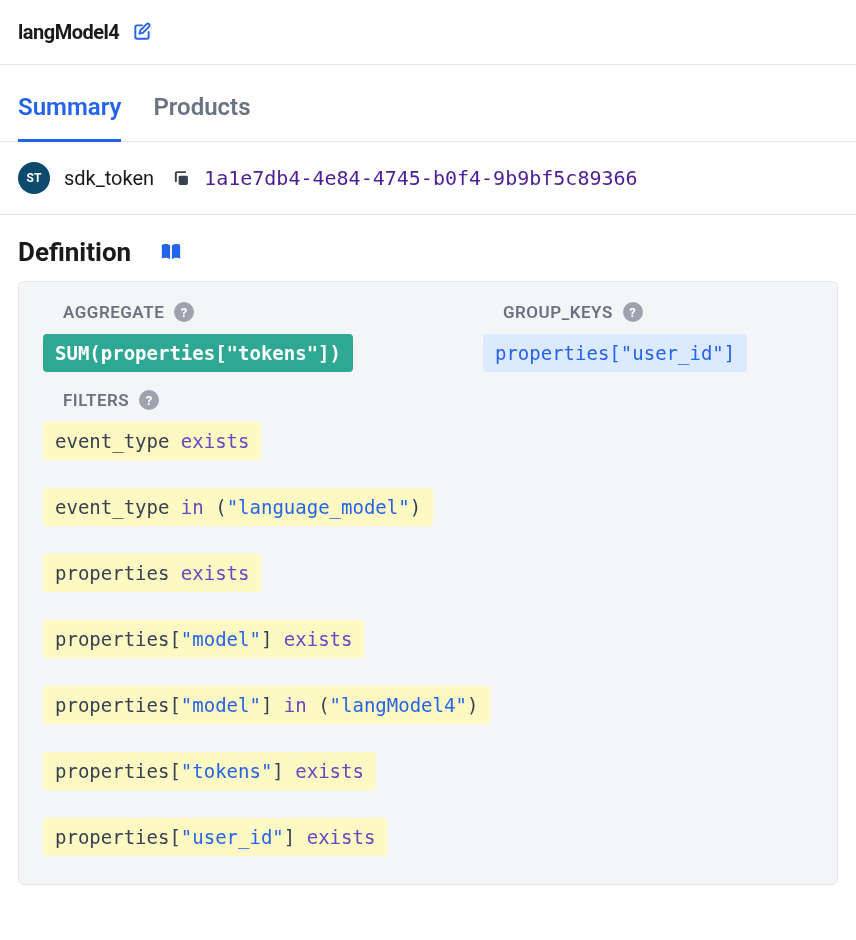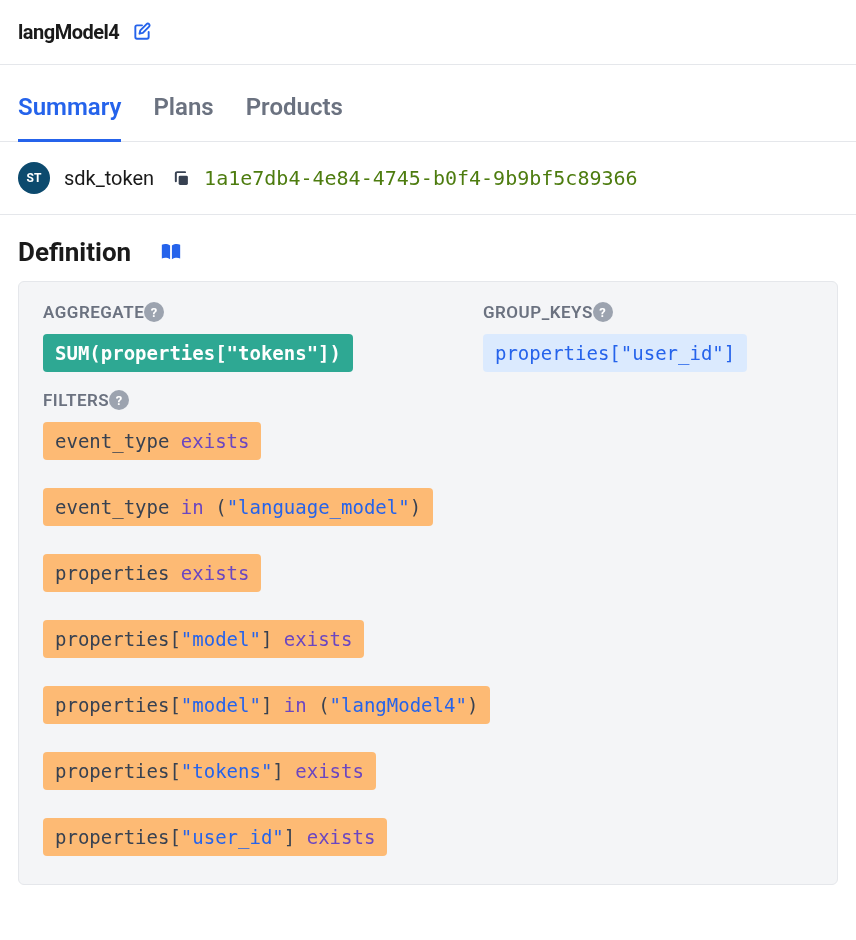--- a/index.html
+++ b/index.html
@@ -78,21 +78,21 @@
       height: 18px;
       color: #374151;
       cursor: pointer;
       display: flex;
       align-items: center;
       justify-content: center;
       margin-left: 4px;
     }
     .token-value {
       font-size: 20px;
-      color: #4d7c0f;
+      color: #4c1d95;
       font-family: ui-monospace, Menlo, Monaco, Consolas, monospace;
     }
     .section-header {
       display: flex;
       align-items: center;
       gap: 28px;
       padding: 22px 18px 14px 18px;
     }
     .section-title {
       font-size: 26px;
@@ -116,25 +116,27 @@
     }
     .def-row {
       display: flex;
       gap: 130px;
       margin-bottom: 6px;
     }
     .def-col { flex: 0 0 auto; }
     .def-label {
       display: flex;
       align-items: center;
+      gap: 10px;
       font-size: 17px;
       font-weight: 600;
       color: #6b7280;
       letter-spacing: 0.5px;
       margin-bottom: 12px;
+      margin-left: 20px;
     }
     .help-icon {
       width: 20px;
       height: 20px;
       border-radius: 50%;
       background: #9ca3af;
       color: #fff;
       font-size: 13px;
       font-weight: 700;
       display: flex;
@@ -160,21 +162,21 @@
       color: #2563eb;
       font-weight: 500;
     }
     .filter-list {
       display: flex;
       flex-direction: column;
       gap: 28px;
       margin-top: 10px;
     }
     .pill-grey {
-      background: #fdba74;
+      background: #fef9c3;
       padding: 8px 12px;
       border-radius: 4px;
       font-family: ui-monospace, Menlo, Monaco, Consolas, monospace;
       font-size: 19px;
       width: fit-content;
       color: #374151;
     }
     .tok-field { color: #374151; }
     .tok-key { color: #6b46c1; }
     .tok-str { color: #2563eb; }
@@ -188,21 +190,20 @@
   <span class="edit-icon">
     <svg width="20" height="20" viewBox="0 0 24 24" fill="none" stroke="currentColor" stroke-width="2.3" stroke-linecap="round" stroke-linejoin="round">
       <path d="M12 4H6a2 2 0 0 0-2 2v12a2 2 0 0 0 2 2h12a2 2 0 0 0 2-2v-6"></path>
       <path d="M17.5 2.5a2.1 2.1 0 1 1 3 3L13 13l-4 1 1-4 7.5-7.5z"></path>
     </svg>
   </span>
 </div>
 
 <div class="tabs" id="tabs-container">
     <div class="tab active">Summary</div>
-    <div class="tab">Plans</div>
     <div class="tab">Products</div>
   </div>
 
 <div class="token-row">
   <div class="avatar">ST</div>
   <div class="token-label">sdk_token</div>
   <span class="copy-icon">
     <svg width="17" height="17" viewBox="0 0 24 24" fill="currentColor">
       <rect x="8" y="8" width="13" height="13" rx="2"></rect>
       <path d="M4 16V5a2 2 0 0 1 2-2h11" fill="none" stroke="currentColor" stroke-width="2.8" stroke-linecap="round"></path>

